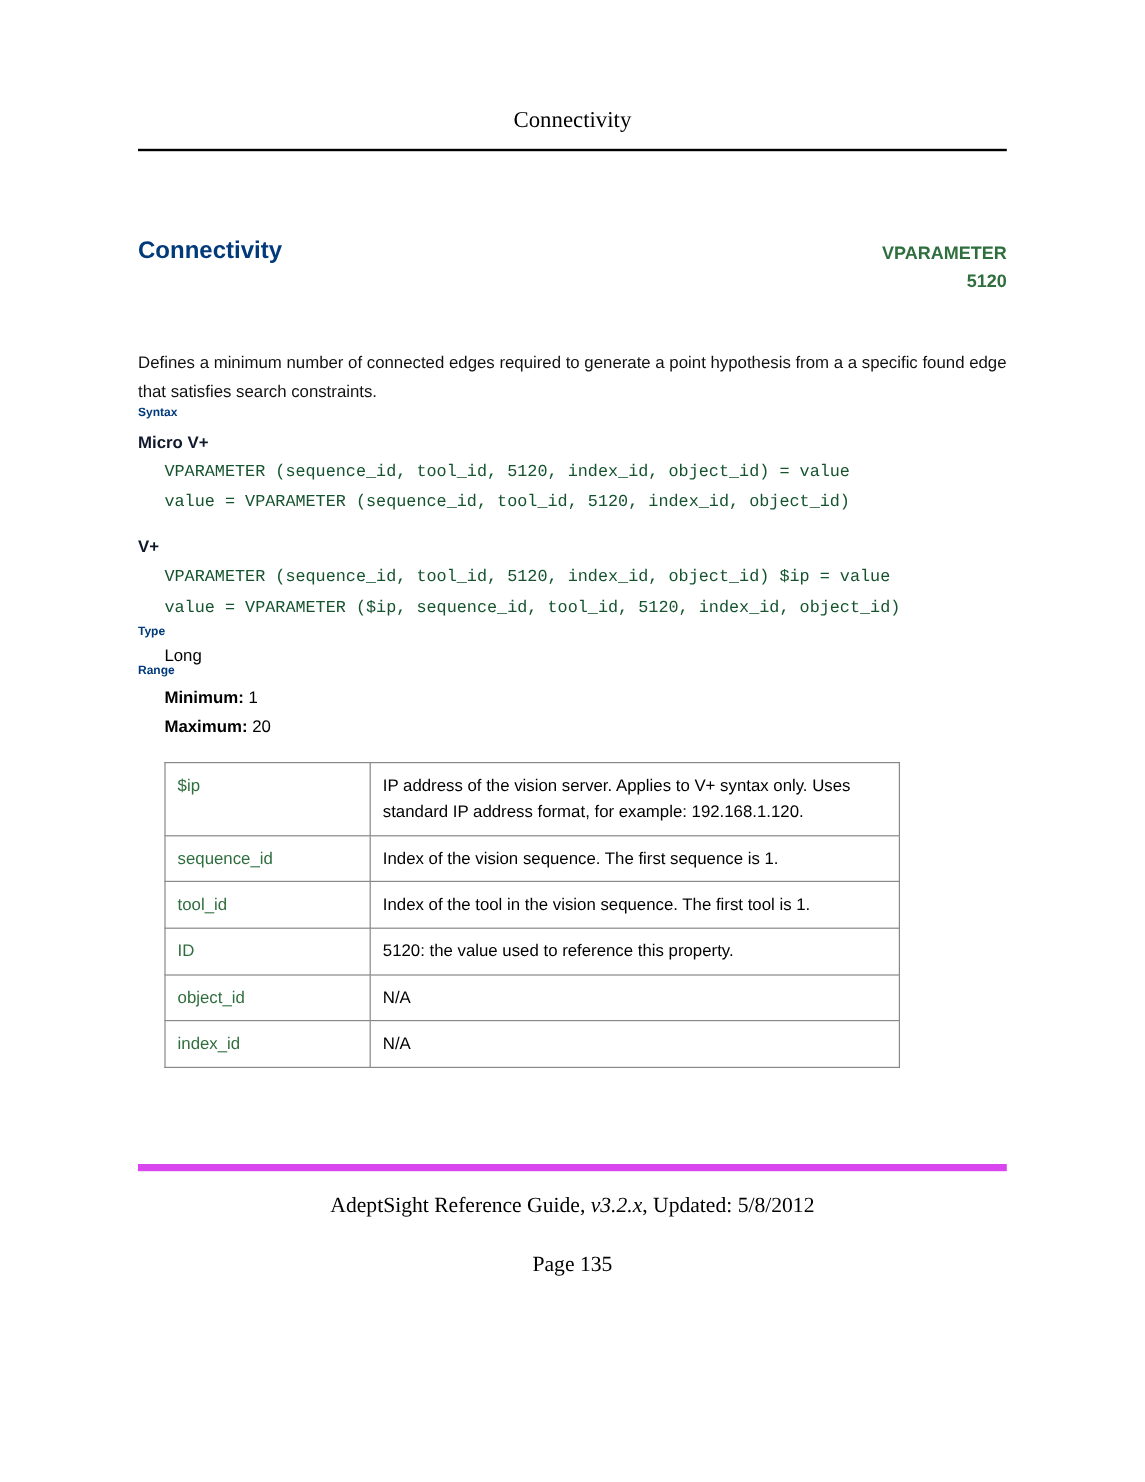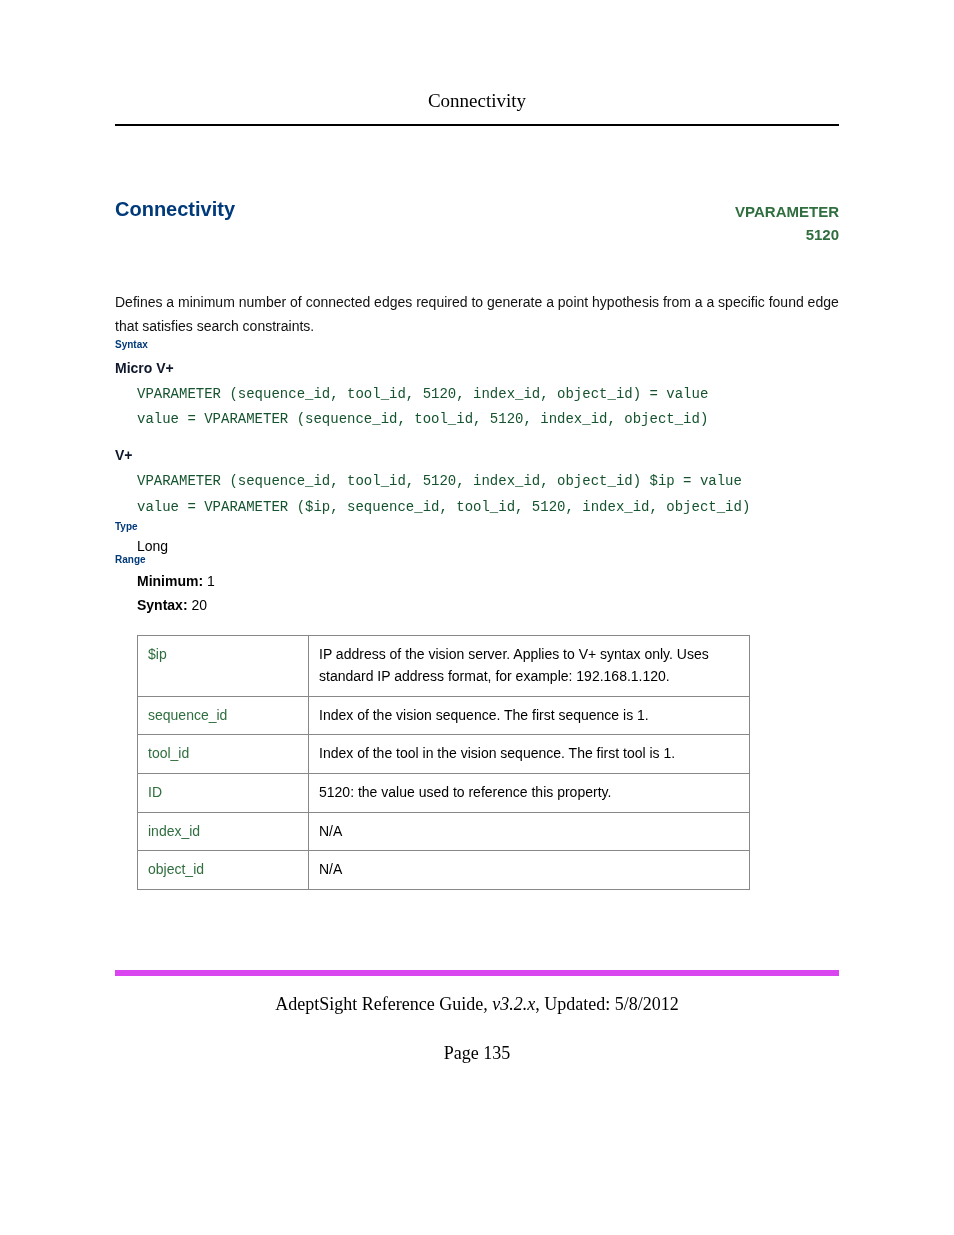--- a/index.html
+++ b/index.html
@@ -160,21 +160,21 @@
 
   <div class="sub-heading">Type</div>
   <div class="type-value">Long</div>
 
   <div class="sub-heading">Range</div>
   <div class="range-row">
     <span class="label">Minimum:</span>
     <span>1</span>
   </div>
   <div class="range-row">
-    <span class="label">Syntax:</span>
+    <span class="label">Maximum:</span>
     <span>20</span>
   </div>
 
 
   <table class="params">
     <tbody>
         <tr>
       <td class="name">$ip</td>
       <td>IP address of the vision server. Applies to V+ syntax only. Uses standard IP address format, for example: 192.168.1.120.</td>
     </tr>
@@ -184,27 +184,27 @@
     </tr>
     <tr>
       <td class="name">tool_id</td>
       <td>Index of the tool in the vision sequence. The first tool is 1.</td>
     </tr>
     <tr>
       <td class="name">ID</td>
       <td>5120: the value used to reference this property.</td>
     </tr>
     <tr>
+      <td class="name">object_id</td>
+      <td>N/A</td>
+    </tr>
+    <tr>
       <td class="name">index_id</td>
       <td>N/A</td>
     </tr>
-    <tr>
-      <td class="name">object_id</td>
-      <td>N/A</td>
-    </tr>
   </tbody>
     </table>
 
   <div class="footer-line">
     <span>AdeptSight Reference Guide</span><span class="italic">, v3.2.x</span><span>, Updated: 5/8/2012</span>
   </div>
 
   <div class="page-num">Page 135</div>
 
 </div>

